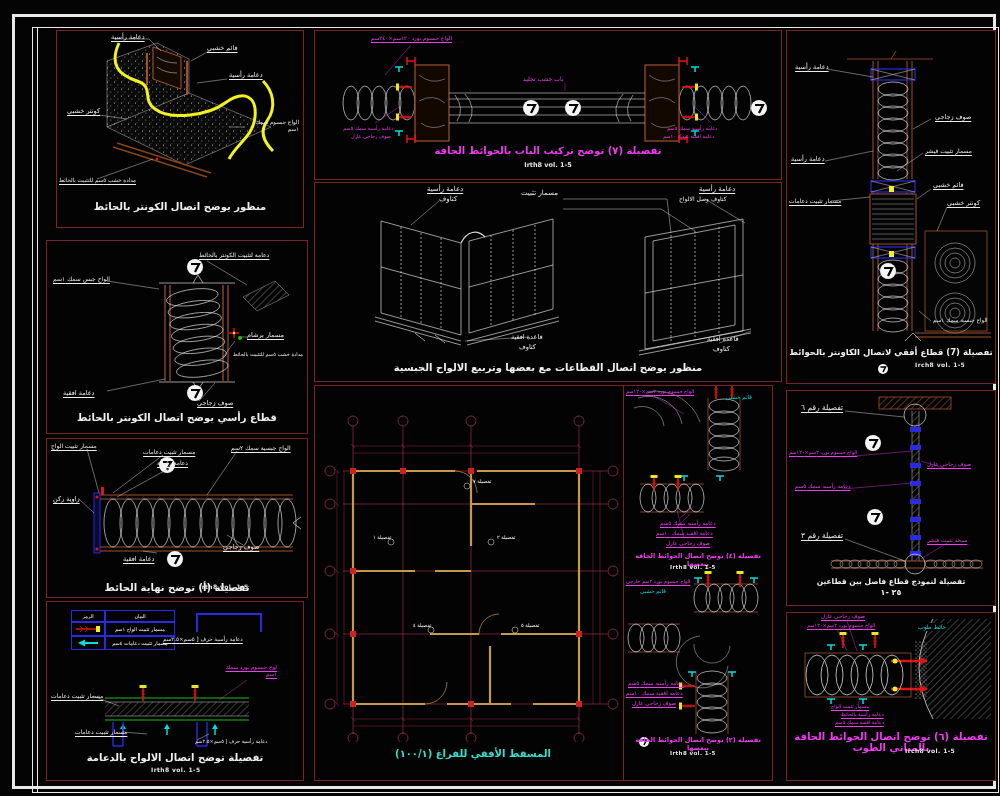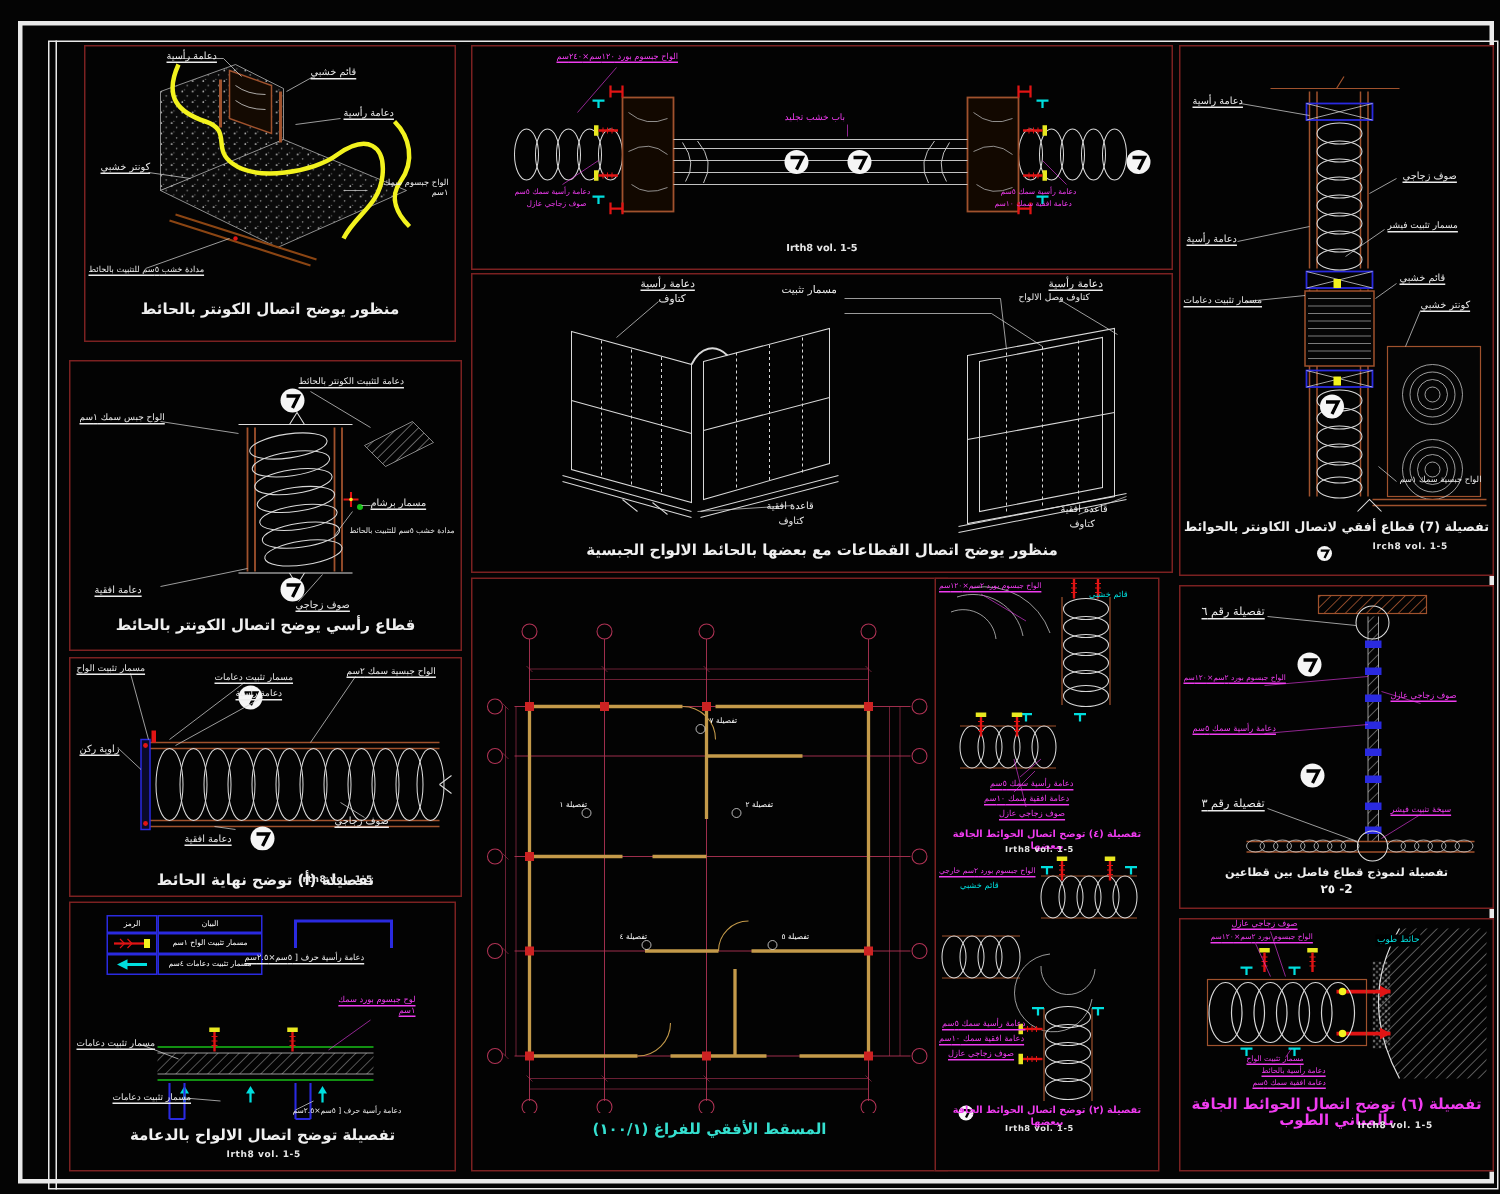--- a/index.html
+++ b/index.html
@@ -303,20 +303,21 @@
           <path d="M60,92 L84,76"></path>
           <path d="M396,92 L380,76"></path>
       </g>
     </svg>
     <span class="lb mag u" style="left:56px;top:4px;font-size:5.5px;">الواح جبسوم بورد ١٢٠سم×٢٤٠سم</span>
     <span class="lb mag" style="left:208px;top:44px;font-size:6px;">باب خشب تجليد</span>
     <span class="lb mag" style="left:28px;top:94px;font-size:5px;">دعامة رأسية سمك ٥سم</span>
     <span class="lb mag" style="left:36px;top:102px;font-size:5px;">صوف زجاجي عازل</span>
     <span class="lb mag" style="left:352px;top:94px;font-size:5px;">دعامة رأسية سمك ٥سم</span>
     <span class="lb mag" style="left:348px;top:102px;font-size:5px;">دعامة افقية سمك ١٠سم</span>
+    <div class="cap m" style="top:114px;">تفصيلة (٧) توضح تركيب الباب بالحوائط الجافة</div>
     <div class="cap" style="top:130px;font-size:6.5px;color:#e6e6e6;">Irth8 vol.  1-5</div>
   </div>
 
   
   <div class="panel" style="left:314px;top:182px;width:466px;height:198px;">
     <svg width="464" height="178" viewBox="0 0 464 178">
       <g stroke="#d8d8d8" stroke-width=".7" fill="none">
         <polygon points="66,38 146,60 146,152 66,130"></polygon>
         <polygon points="154,58 238,36 238,126 154,150"></polygon>
         <path d="M86,44 V136 M106,50 V142 M126,55 V147" stroke-dasharray="2,2"></path>
@@ -344,21 +345,21 @@
     </svg>
     <span class="lb u" style="left:112px;top:2px;font-size:7px;">دعامة رأسية</span>
     <span class="lb" style="left:124px;top:12px;font-size:7px;">كتاوف</span>
     <span class="lb" style="left:206px;top:6px;font-size:7px;">مسمار تثبيت</span>
     <span class="lb u" style="left:384px;top:2px;font-size:7px;">دعامة رأسية</span>
     <span class="lb" style="left:364px;top:12px;font-size:6px;">كتاوف وصل الالواح</span>
     <span class="lb" style="left:196px;top:150px;font-size:6.5px;">قاعدة افقية</span>
     <span class="lb" style="left:204px;top:160px;font-size:6.5px;">كتاوف</span>
     <span class="lb" style="left:392px;top:152px;font-size:6.5px;">قاعدة افقية</span>
     <span class="lb" style="left:398px;top:162px;font-size:6.5px;">كتاوف</span>
-    <div class="cap" style="top:179px;">منظور يوضح اتصال القطاعات مع بعضها بالحائط الالواح الجبسية</div>
+    <div class="cap" style="top:179px;">منظور يوضح اتصال القطاعات مع بعضها وتربيع الالواح الجبسية</div>
   </div>
 
   
   <div class="panel" style="left:314px;top:385px;width:316px;height:394px;">
     <svg width="314" height="356" viewBox="0 0 314 356">
       <g stroke="#b03355" stroke-width=".6" fill="none">
         <path d="M38,40 V348 M88,40 V348 M156,40 V348 M264,40 V348"></path>
         <path d="M28,85 H292 M28,118 H292 M28,185 H292 M28,248 H292 M28,318 H292"></path>
       </g>
       <g stroke="#b03355" stroke-width=".4" fill="none">
@@ -618,21 +619,21 @@
           <path d="M160,152 L134,168"></path>
       </g>
     </svg>
     <span class="lb u" style="left:14px;top:12px;font-size:7.5px;">تفصيلة رقم ٦</span>
     <span class="lb mag u" style="left:2px;top:58px;font-size:5px;">الواح جبسوم بورد ٢سم×١٢٠سم</span>
     <span class="lb mag u" style="left:140px;top:70px;font-size:5.5px;">صوف زجاجي عازل</span>
     <span class="lb mag u" style="left:8px;top:92px;font-size:5.5px;">دعامة رأسية سمك ٥سم</span>
     <span class="lb u" style="left:14px;top:140px;font-size:7.5px;">تفصيلة رقم ٣</span>
     <span class="lb mag u" style="left:140px;top:146px;font-size:5.5px;">سيخة تثبيت فيشر</span>
     <div class="cap" style="top:186px;font-size:7.5px;">تفصيلة لنموذج قطاع فاصل بين قطاعين</div>
-    <div class="cap" style="top:197px;font-size:8px;">٢٥ -2</div>
+    <div class="cap" style="top:197px;font-size:8px;">٢٥ -١</div>
   </div>
 
   
   <div class="panel" style="left:786px;top:612px;width:208px;height:167px;">
     <svg width="206" height="114" viewBox="0 0 206 114">
       <path d="M146,6 Q118,54 146,106 L204,106 L204,6 Z" fill="url(#hw)" opacity=".75"></path>
       <path d="M146,6 Q118,54 146,106" stroke="#ddd" fill="none" stroke-width=".8"></path>
       <rect x="128" y="28" width="12" height="58" fill="url(#dots)"></rect>
       <g>
         <line x1="104" y1="48" x2="140" y2="48" stroke="#e11414" stroke-width="2.5"></line>

